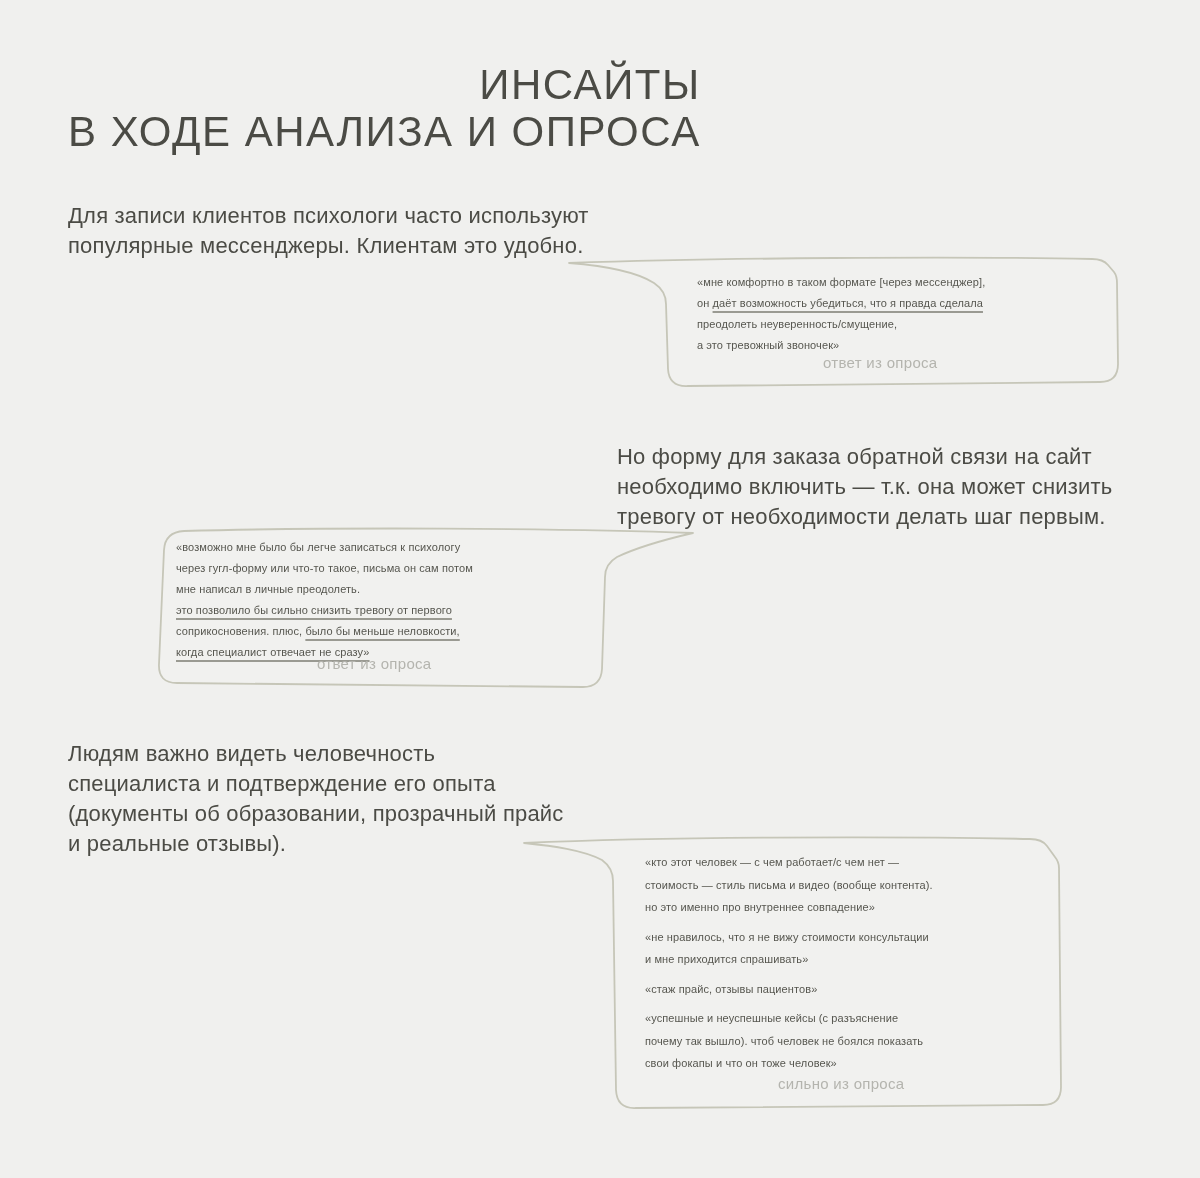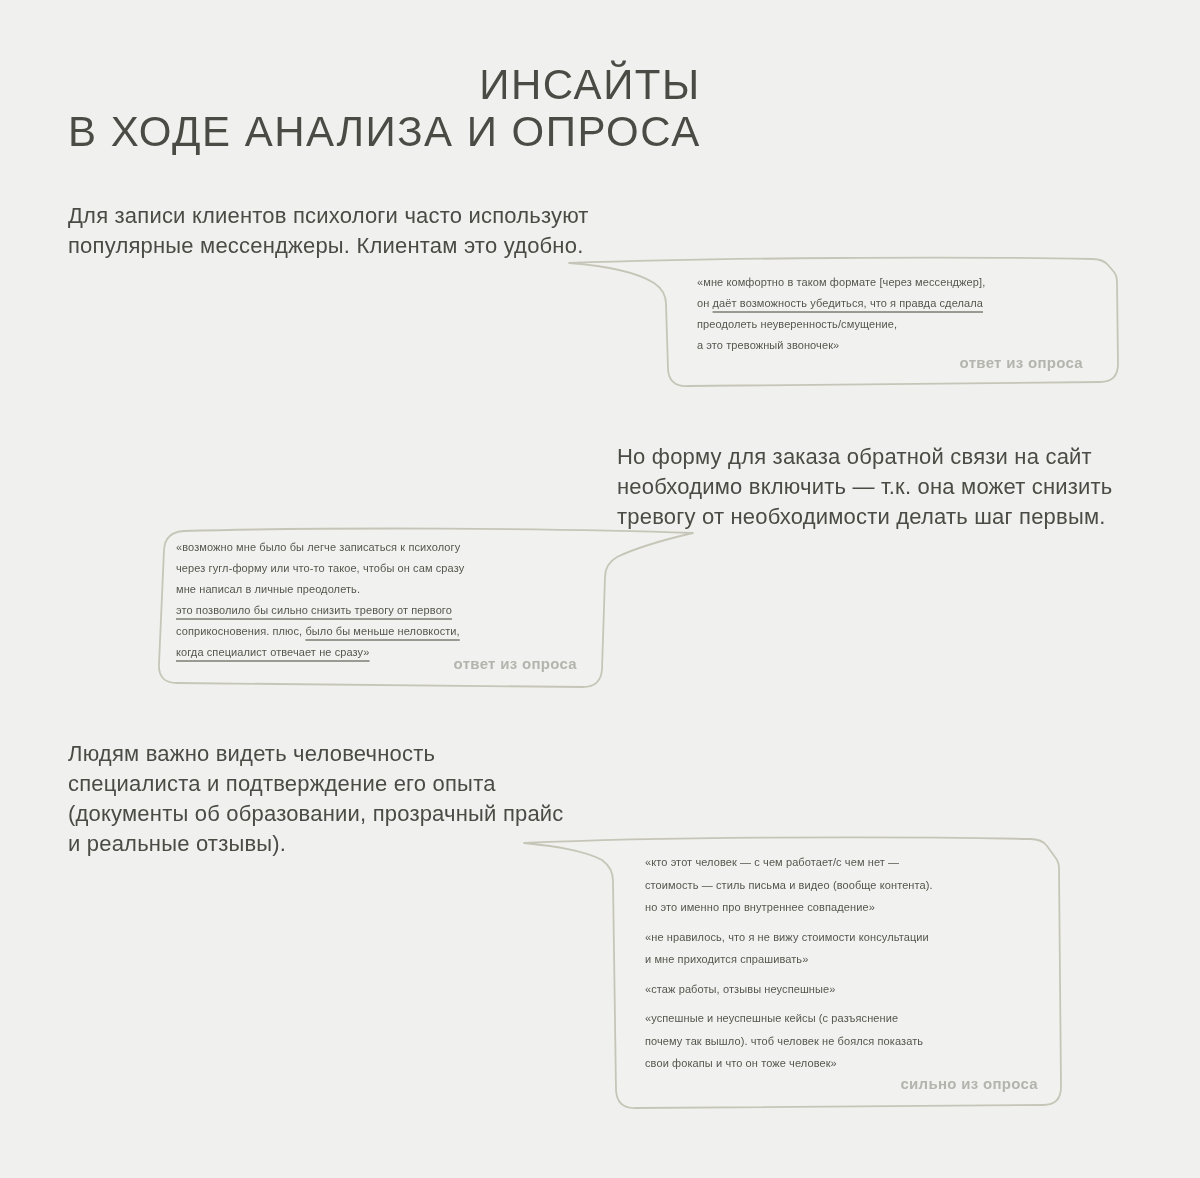--- a/index.html
+++ b/index.html
@@ -43,24 +43,23 @@
   .b3{left:645px;top:851px;line-height:22.5px;}
   .line{white-space:nowrap;}
   .quote{margin:0 0 7px 0;white-space:pre-line;}
   .u{
     text-decoration:underline;
     text-decoration-color:var(--underline,#9a9a92);
     text-decoration-thickness:2px;
     text-underline-offset:4px;
   }
   .label{
-    position:absolute;width:260px;text-align:right;
+    position:absolute;width:260px;text-align:left;
     font-size:15px;letter-spacing:.3px;
     color:var(--source_label,#b4b4ae);
-    font-weight:bold;
   }
   .l1{left:823px;top:354px;}
   .l2{left:317px;top:655px;}
   .l3{left:778px;top:1075px;}
 </style>
 </head>
 <body>
 
 <div class="slide">
 
@@ -86,34 +85,34 @@
   <div class="bubble-text b1">
     <div class="line"><span>«мне комфортно в таком формате [через мессенджер],</span></div>
     <div class="line"><span>он </span><span class="u">даёт возможность убедиться, что я правда сделала</span></div>
     <div class="line"><span>преодолеть неуверенность/смущение,</span></div>
     <div class="line"><span>а это тревожный звоночек»</span></div>
   </div>
   <div class="label l1">ответ из опроса</div>
 
   <div class="bubble-text b2">
     <div class="line"><span>«возможно мне было бы легче записаться к психологу</span></div>
-    <div class="line"><span>через гугл-форму или что-то такое, чтобы он сам сразу</span></div>
+    <div class="line"><span>через гугл-форму или что-то такое, письма он сам потом</span></div>
     <div class="line"><span>мне написал в личные преодолеть.</span></div>
     <div class="line"><span class="u">это позволило бы сильно снизить тревогу от первого</span></div>
     <div class="line"><span>соприкосновения. плюс, </span><span class="u">было бы меньше неловкости,</span></div>
     <div class="line"><span class="u">когда специалист отвечает не сразу»</span></div>
   </div>
   <div class="label l2">ответ из опроса</div>
 
   <div class="bubble-text b3">
     <p class="quote">«кто этот человек — с чем работает/с чем нет —
 стоимость — стиль письма и видео (вообще контента).
 но это именно про внутреннее совпадение»</p>
     <p class="quote">«не нравилось, что я не вижу стоимости консультации
 и мне приходится спрашивать»</p>
-    <p class="quote">«стаж работы, отзывы неуспешные»</p>
+    <p class="quote">«стаж прайс, отзывы пациентов»</p>
     <p class="quote">«успешные и неуспешные кейсы (с разъяснение
 почему так вышло). чтоб человек не боялся показать
 свои фокапы и что он тоже человек»</p>
   </div>
   <div class="label l3">сильно из опроса</div>
 
 </div>
 
 </body></html>

